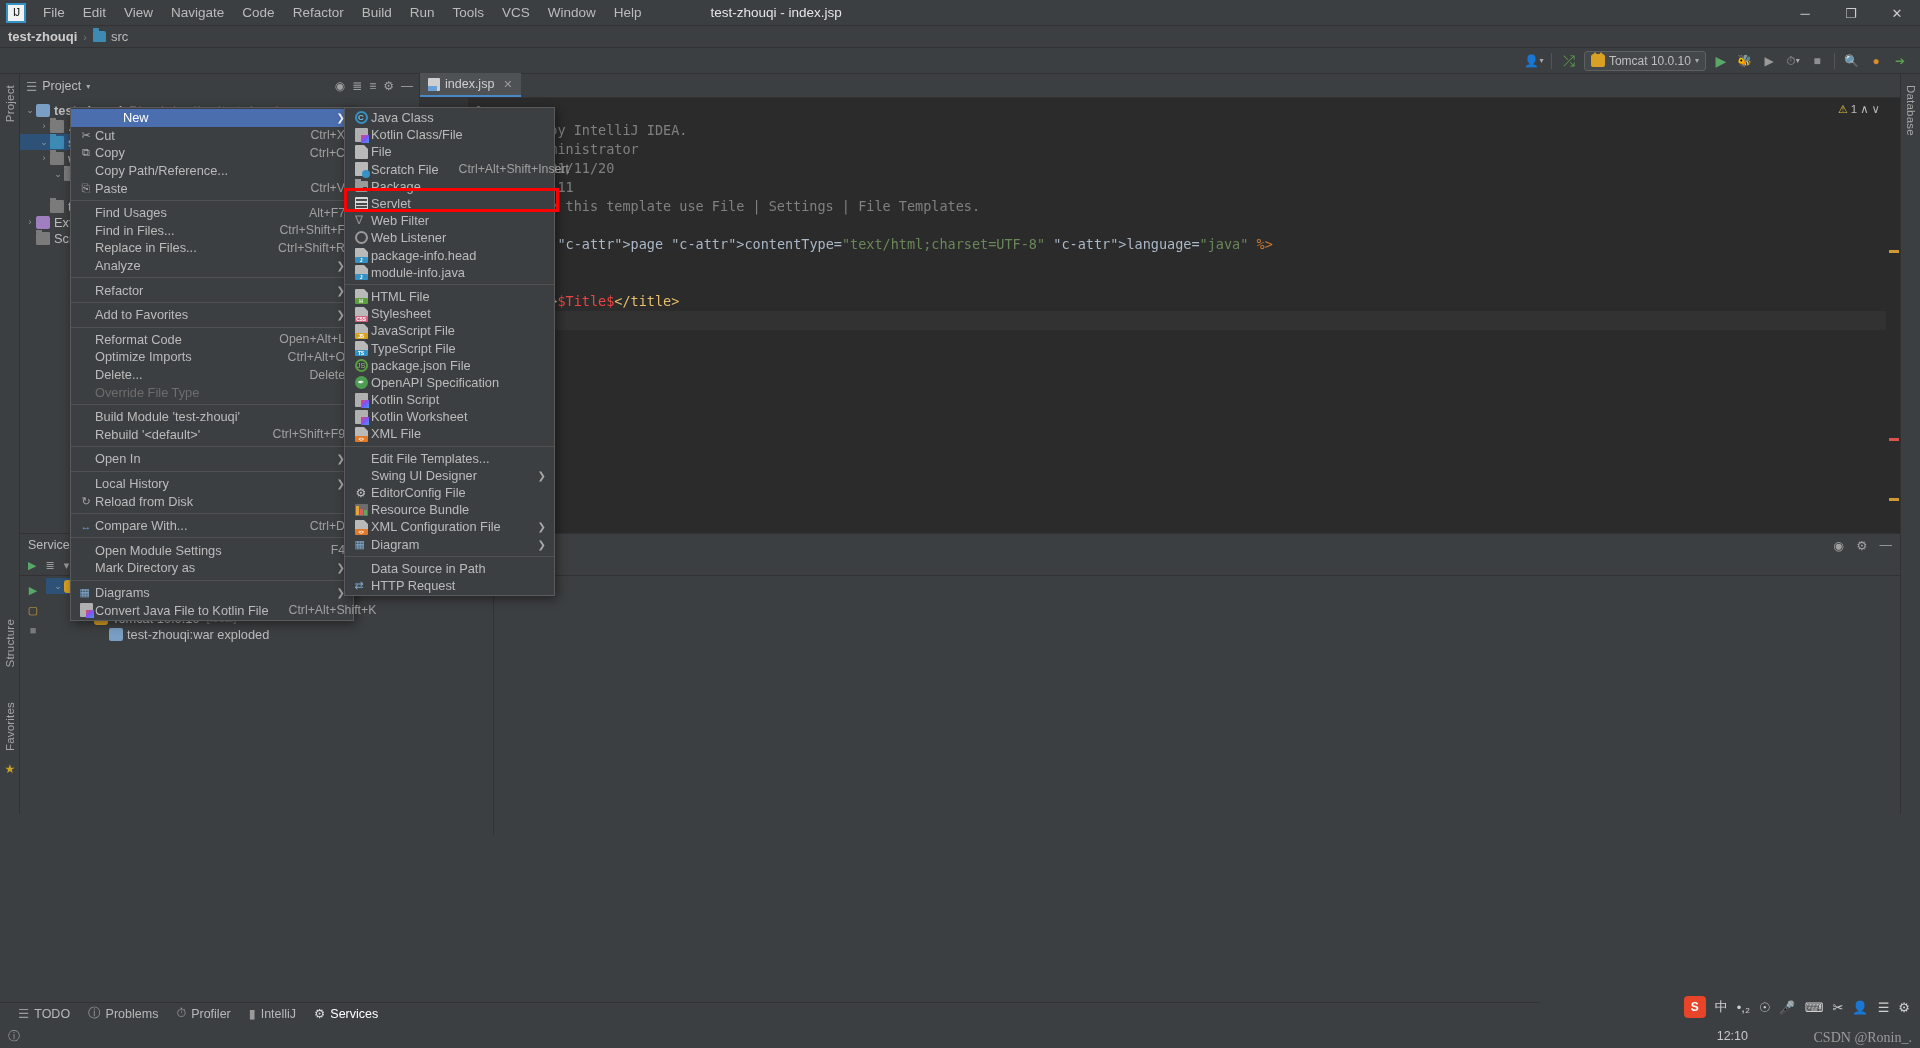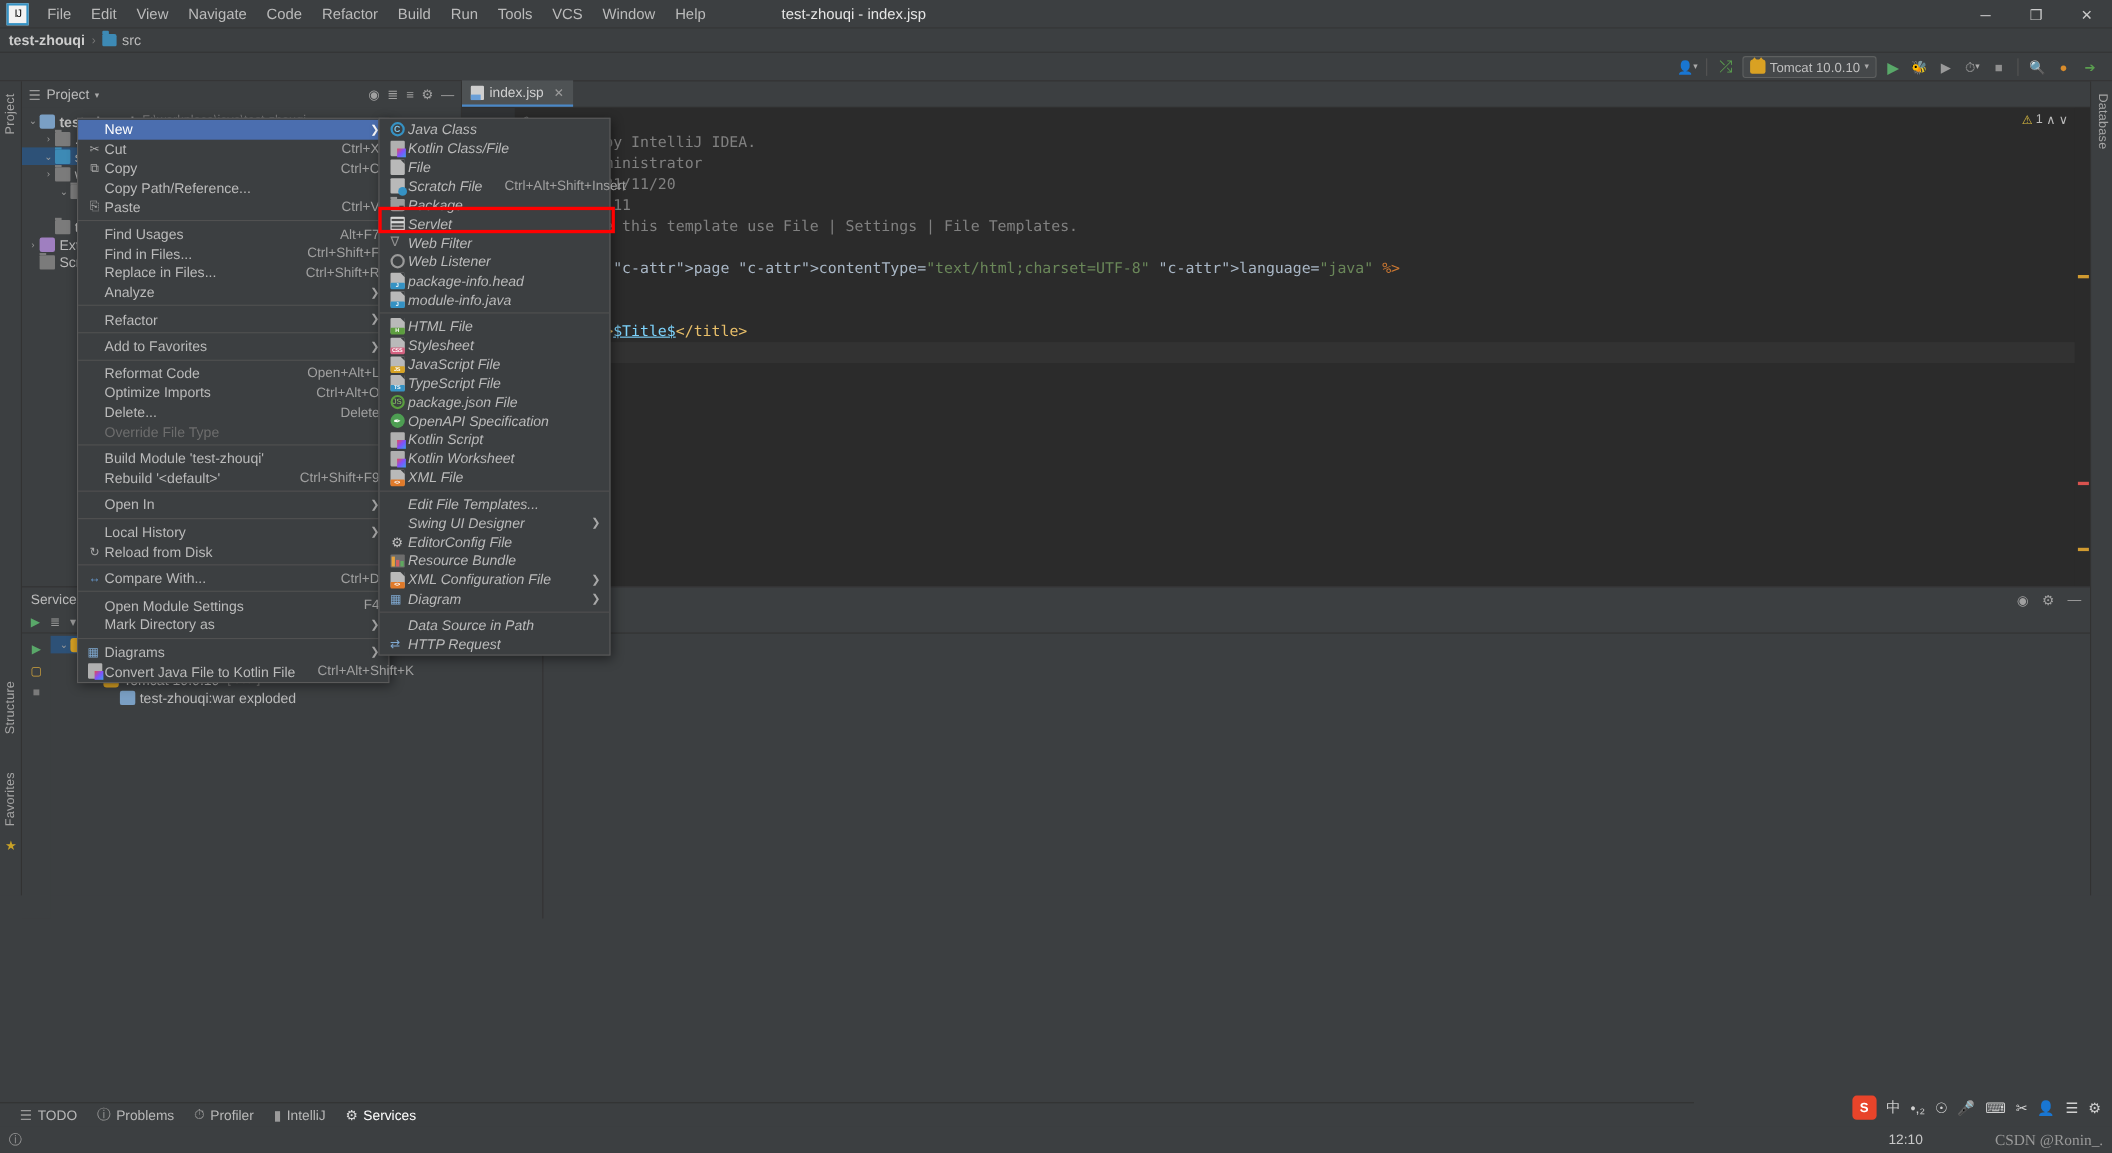--- a/index.html
+++ b/index.html
@@ -153,21 +153,21 @@
   }
   .code {
     position:absolute; top:0; left:48px; right:0; padding-top:4px;
     font-family:"DejaVu Sans Mono", monospace; font-size:13.5px;
     line-height:19px; white-space:pre; color:#a9b7c6;
   }
   .c-cmt { color:#808080; }
   .c-tag { color:#e8bf6a; }
   .c-str { color:#6a8759; }
   .c-kw  { color:#cc7832; }
-  .c-txt { color:#7dd3fc;text-decoration:underline; }
+  .c-txt { color:#ef4444; }
   .cur-line { position:absolute; left:48px; right:0; height:19px; background:#323232; }
   .warn-strip {
     position:absolute; top:0; right:0; width:14px; height:100%; background:#2b2b2b;
   }
   .warn-head {
     position:absolute; top:0; right:14px; display:flex; align-items:center; gap:3px;
     height:22px; padding:0 6px; font-size:11.5px; color:#bbb;
   }
   .tri-warn { color:#e0c040; font-size:11px; }
   .mark-red { position:absolute; right:1px; width:10px; height:3px; background:#d9534f; }
@@ -231,42 +231,42 @@
   
   .ctxmenu {
     position:absolute; top:107px; left:70px; width:284px;
     background:#3c3f41; border:1px solid #5a5a5a;
     box-shadow:2px 3px 10px rgba(0,0,0,.45); z-index:50; padding:1px 0;
   }
   .mi {
     display:flex; align-items:center; height:17.6px; padding:0 8px 0 6px;
     font-size:12.8px; color:#bbbbbb; white-space:nowrap; cursor:default;
   }
-  .mi.hl { background:#4b6eaf; color:#ffffff; }
+  .mi.hl { background:#4b6eaf; color:#ffffff;gap:28px; }
   .mi.disabled { color:#6d6d6d; }
   .mi-ico { width:18px; flex:0 0 18px; display:flex; align-items:center; justify-content:center;
             font-size:11px; color:#a8a8a8; }
   .mi-label { flex:1; }
   .mi-key { color:#a0a0a0; font-size:12.3px; margin-left:20px; }
   .mi-arrow { margin-left:12px; font-size:10px; color:#a8a8a8; }
   .mi.hl .mi-arrow { color:#fff; }
   .msep { height:1px; background:#515151; margin:3px 0; }
 
   
   .submenu {
     position:absolute; top:107px; left:344px; width:211px;
     background:#3c3f41; border:1px solid #5a5a5a;
     box-shadow:2px 3px 10px rgba(0,0,0,.45); z-index:60; padding:1px 0;
   }
   .smi {
     display:flex; align-items:center; height:17.2px; padding:0 8px 0 6px;
     font-size:12.8px; color:#bbbbbb; white-space:nowrap; cursor:default;
   }
   .smi-ico { width:20px; flex:0 0 20px; display:flex; align-items:center; justify-content:center; }
-  .smi-label { flex:1;font-style:italic; }
+  .smi-label { flex:1; }
 
   
   .g { width:13px; height:14px; position:relative; display:inline-block; }
   .g-page { background:#b9b9b9; border-radius:1px; }
   .g-page:after { content:""; position:absolute; top:0; right:0; border-left:4px solid transparent;
                   border-top:4px solid #3c3f41; }
   .g-badge {
     position:absolute; bottom:-1px; left:0; width:13px; height:6px; border-radius:1px;
     font-size:5px; color:#fff; display:flex; align-items:center; justify-content:center;
     font-family:"Liberation Sans", sans-serif; font-weight:bold; letter-spacing:-0.3px;

